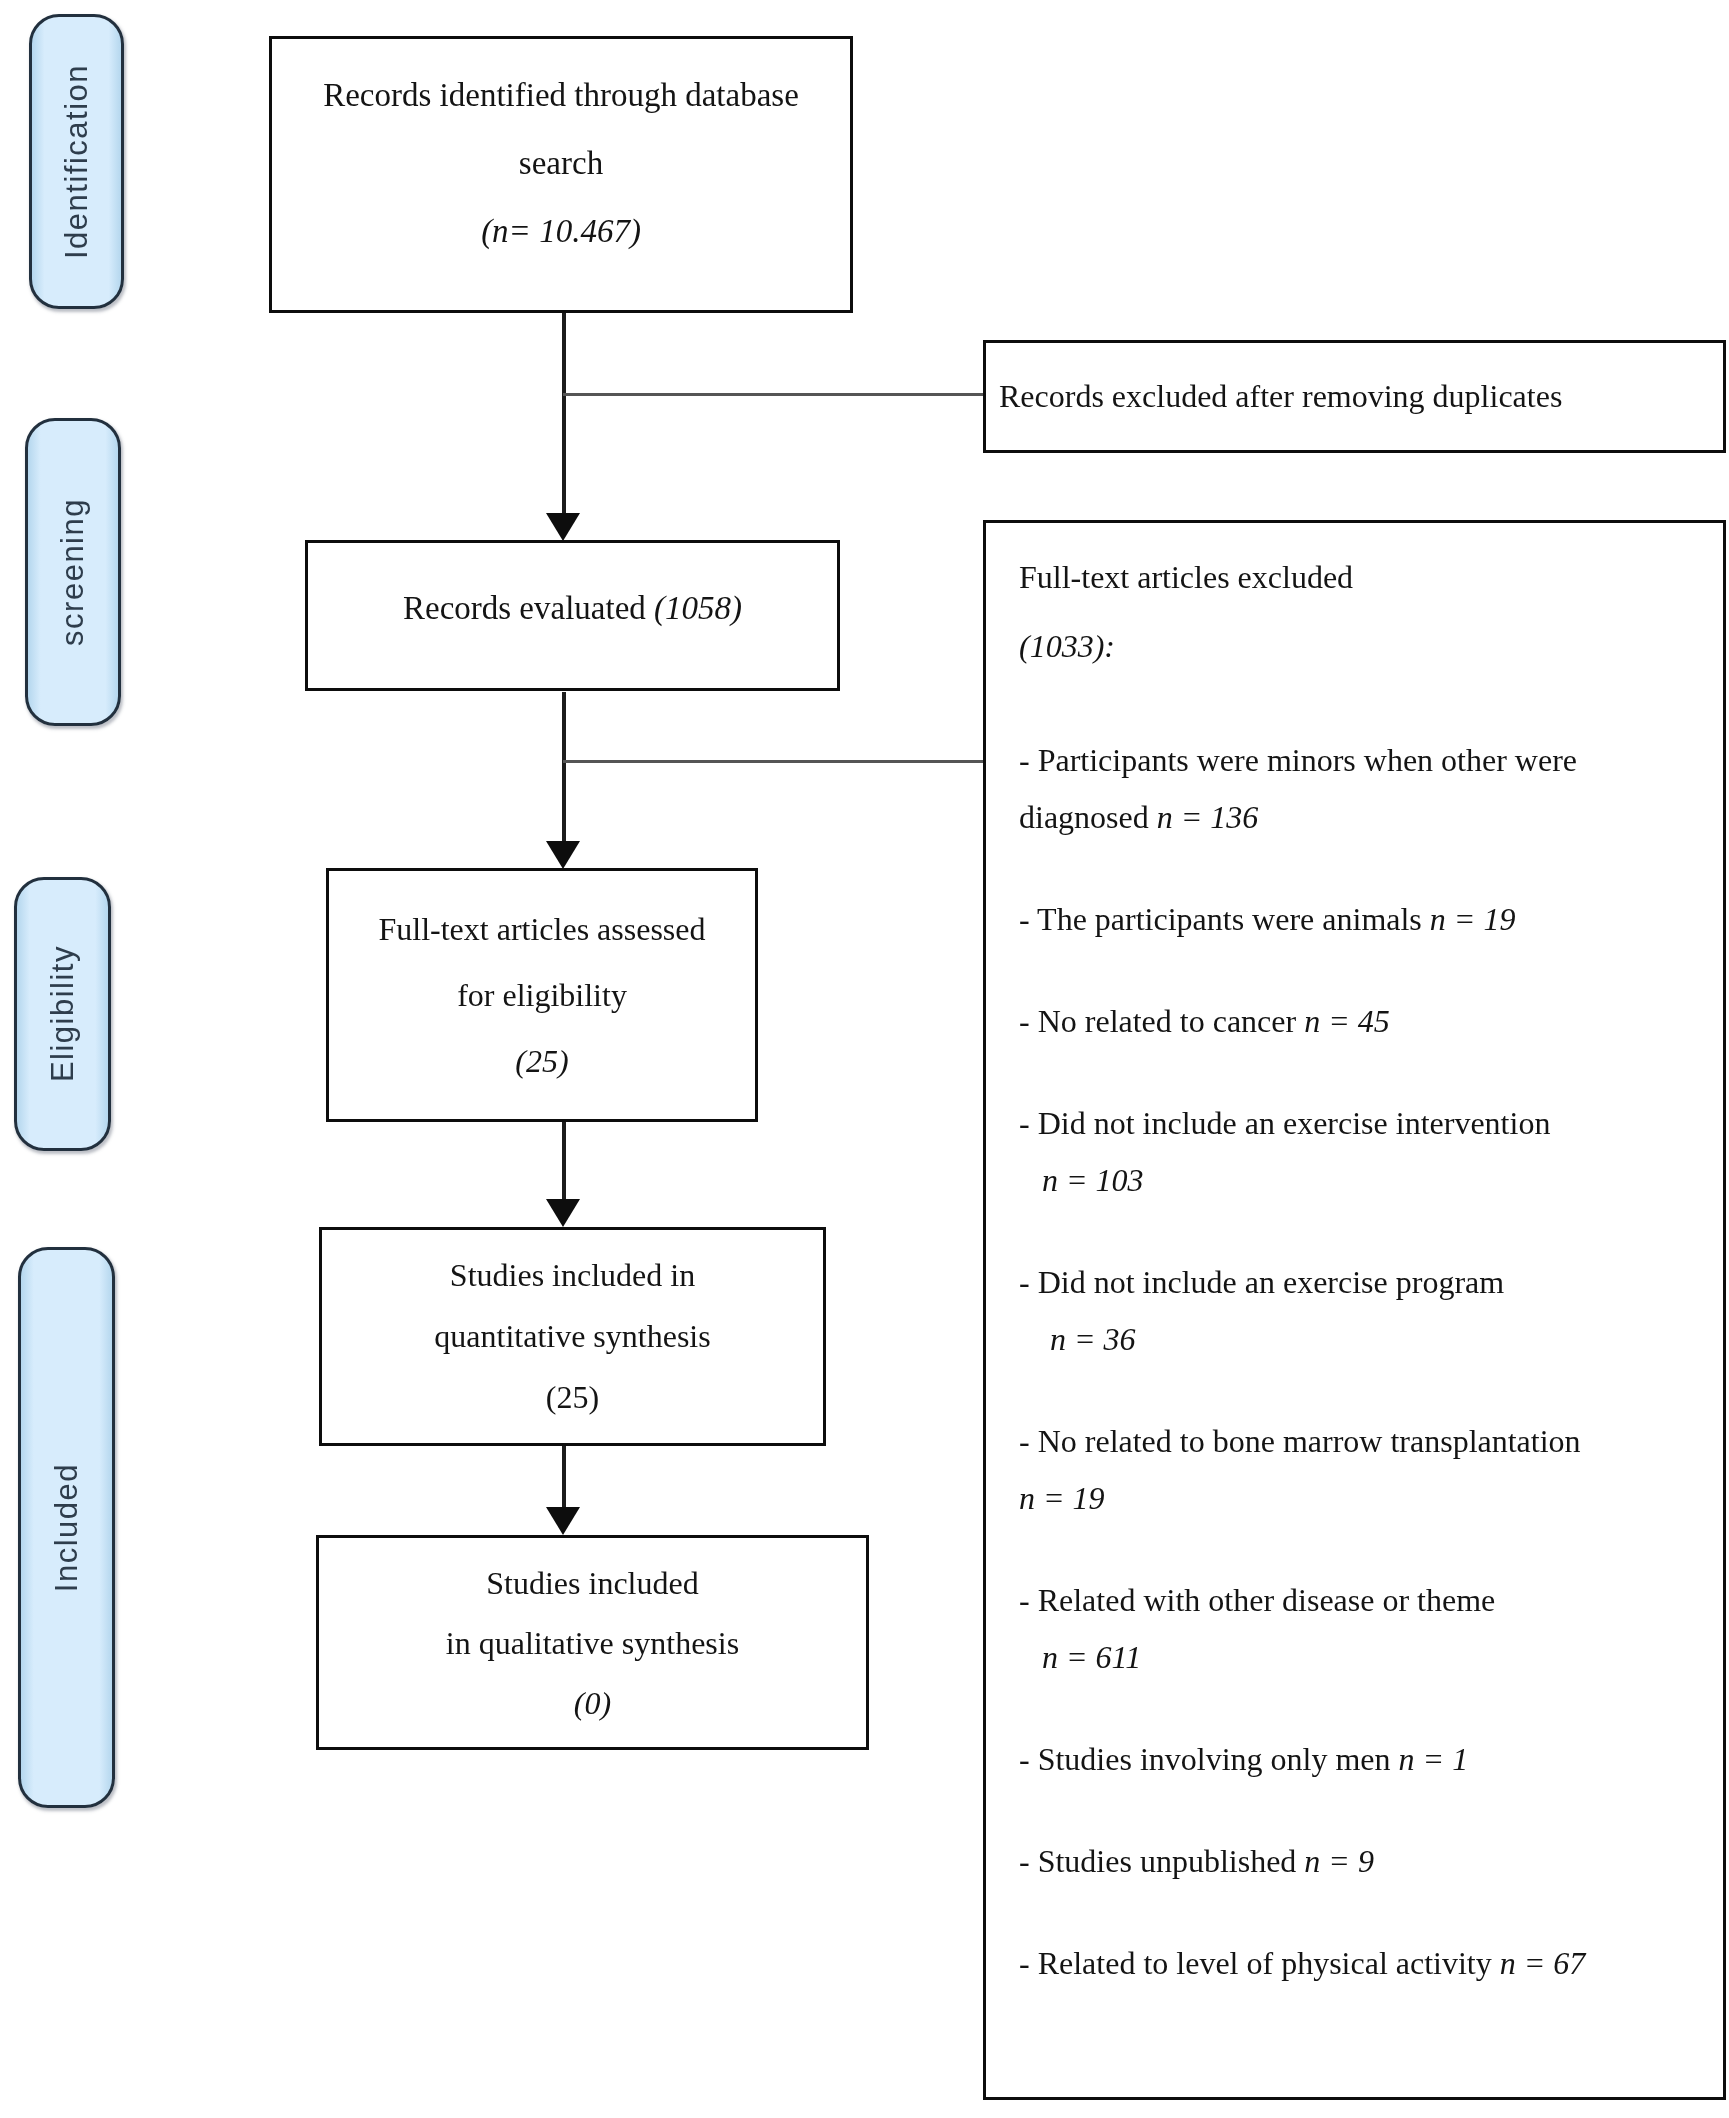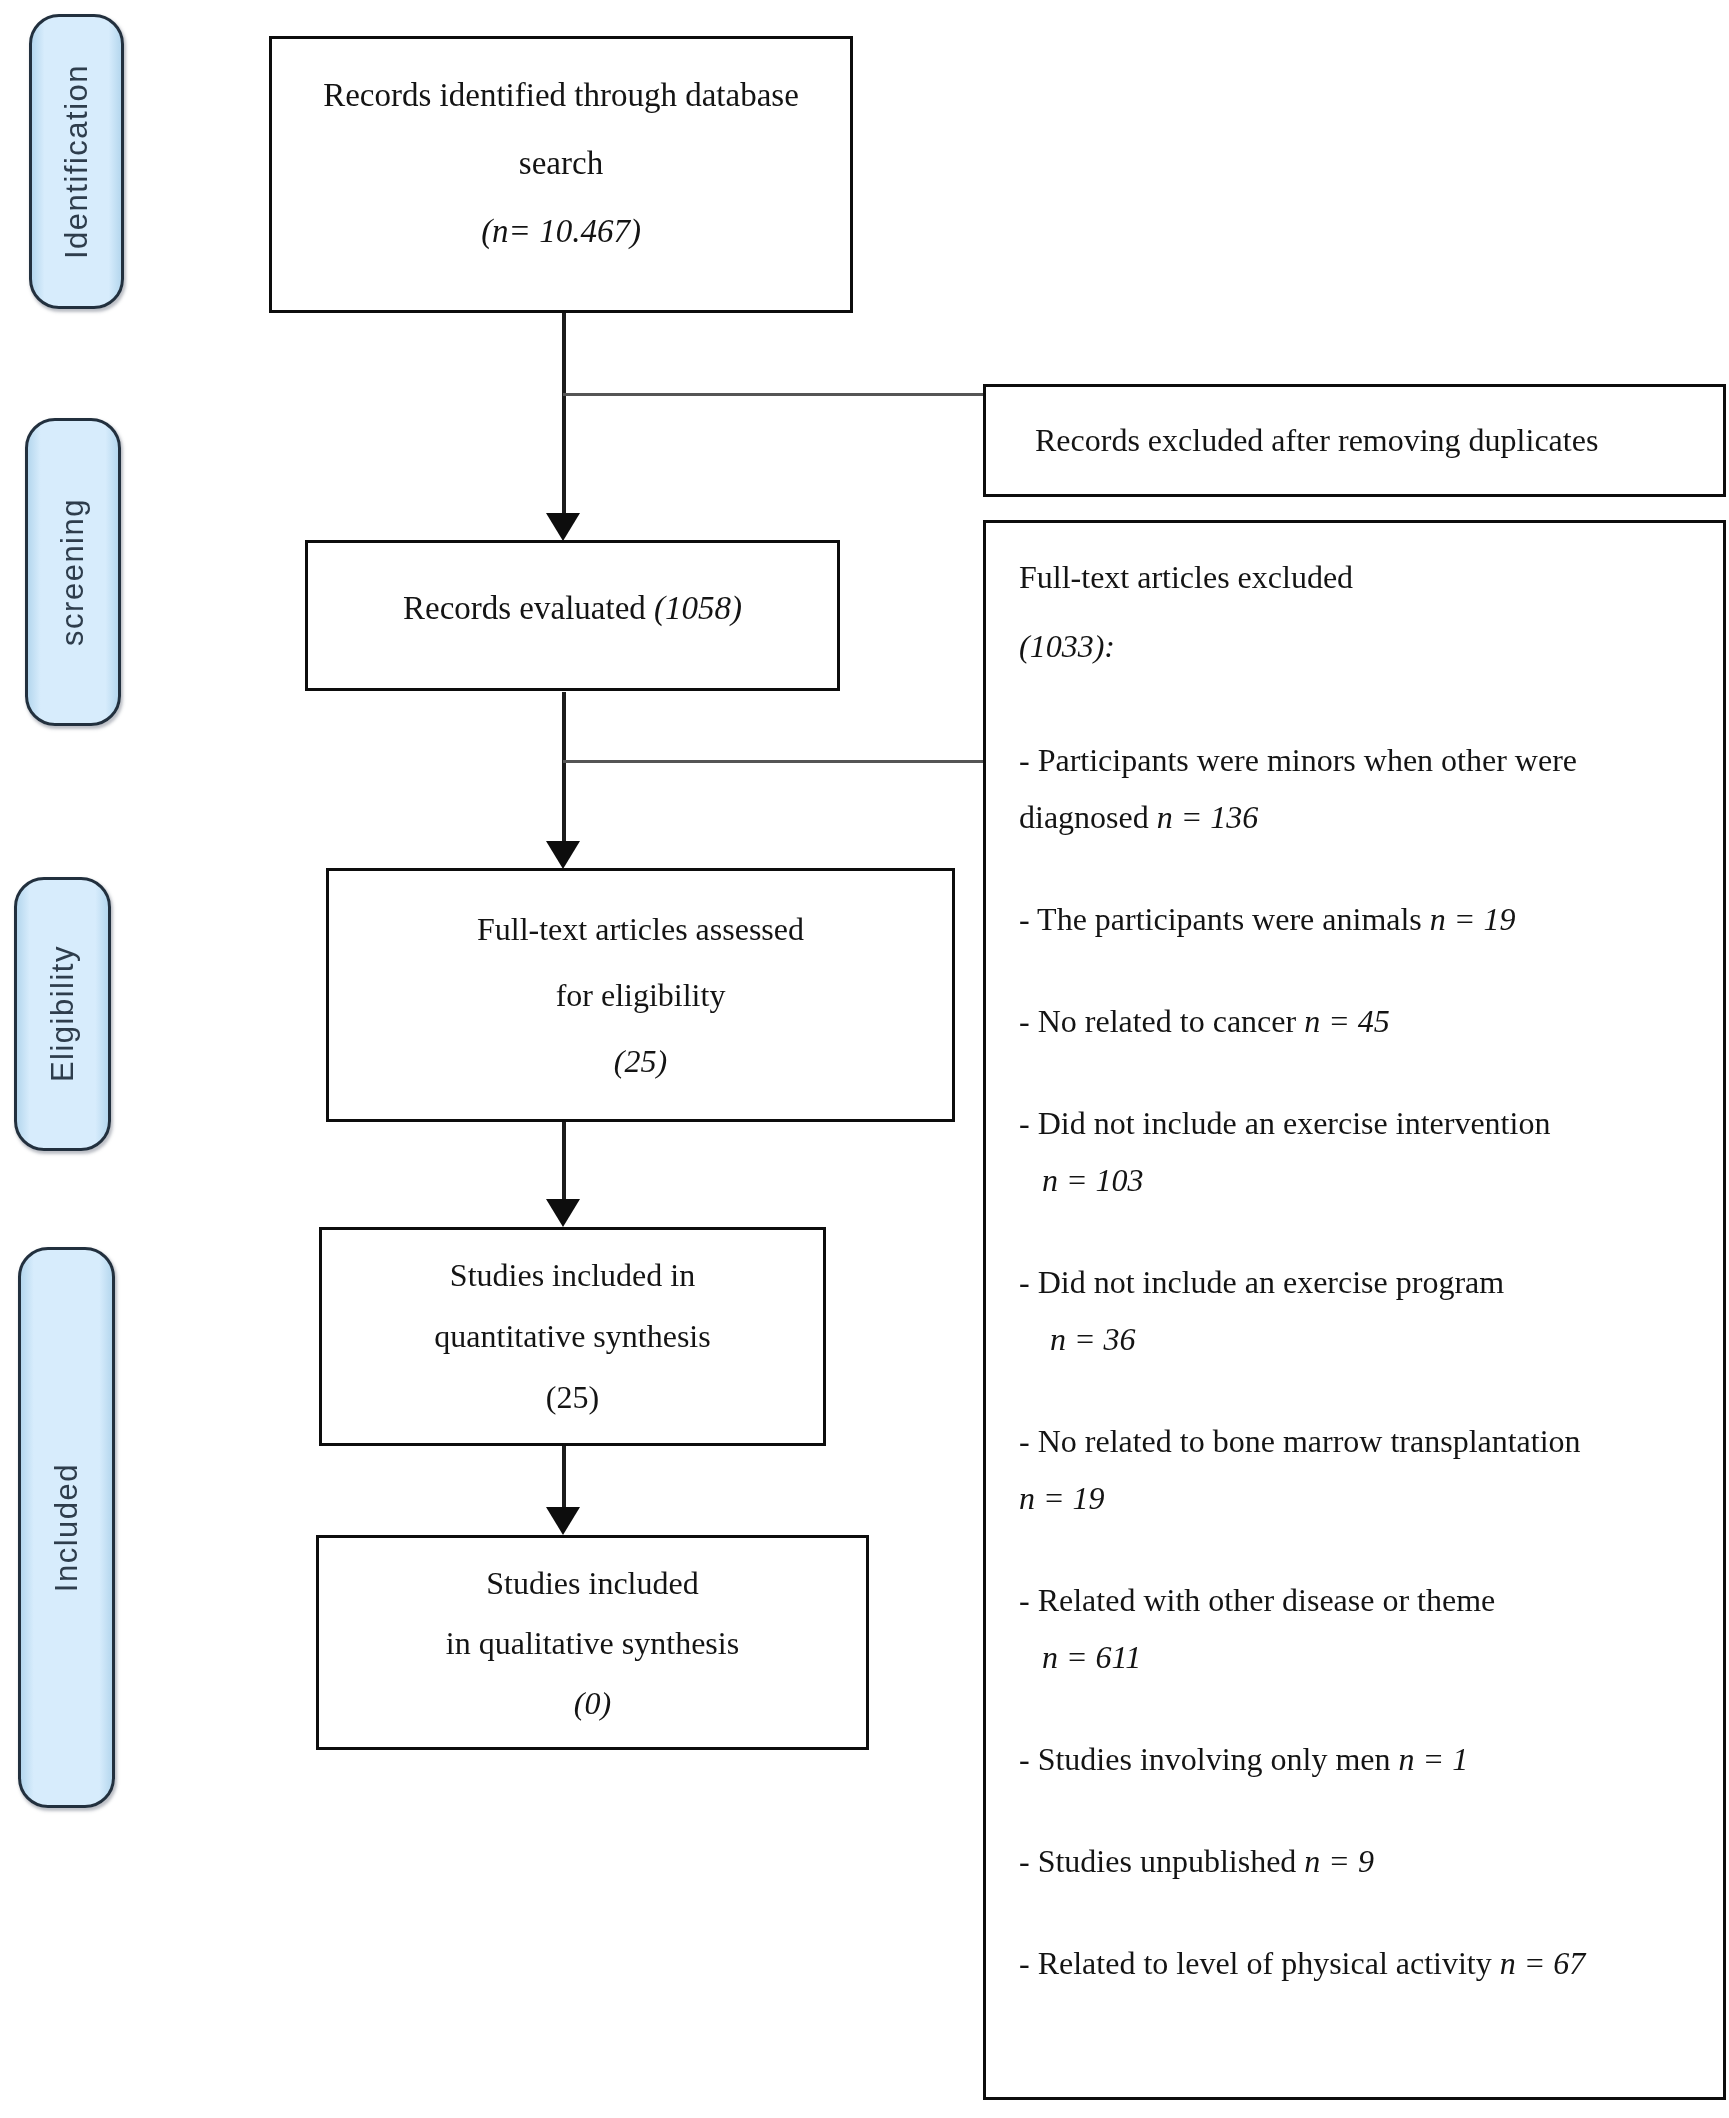--- a/index.html
+++ b/index.html
@@ -19,28 +19,28 @@
   #lbl-eligibility{left:14.3px;top:877px;width:97px;height:274px;}
   #lbl-included{left:18.4px;top:1247px;width:97px;height:561px;}
 
   
   .fbox{position:absolute;box-sizing:border-box;border:3.6px solid #0d0d0d;background:#ffffff;
         display:flex;flex-direction:column;align-items:center;justify-content:center;
         }
   .fbox .tline{white-space:nowrap;}
   #fbox-1{left:269px;top:36px;width:584px;height:277px;font-size:33px;line-height:68px;padding-bottom:23px;}
   #fbox-2{left:305px;top:540px;width:535px;height:151px;font-size:33px;line-height:67px;padding-bottom:14px;}
-  #fbox-3{left:326px;top:868px;width:629px;height:254px;font-size:32px;line-height:66px;}
+  #fbox-3{left:326px;top:868px;width:432px;height:254px;font-size:32px;line-height:66px;}
   #fbox-4{left:319px;top:1227px;width:507px;height:219px;font-size:32px;line-height:61px;}
   #fbox-5{left:316px;top:1535px;width:553px;height:215px;font-size:32px;line-height:60px;}
 
   
   .sbox{position:absolute;box-sizing:border-box;border:3.6px solid #0d0d0d;background:#ffffff;}
   #rbox-1{left:983px;top:340px;width:743px;height:113px;display:flex;align-items:center;
-          font-size:32px;padding-left:49px;margin-top:44px;}
+          font-size:32px;padding-left:13px;}
   #rbox-2{left:983px;top:520px;width:743px;height:1580px;font-size:32px;
           padding:19.5px 20.5px 0 33px;box-sizing:border-box;}
   #rbox-2 .heading .tline{line-height:69px;white-space:nowrap;}
   #rbox-2 .heading{margin-bottom:51px;}
   #rbox-2 .bullet{line-height:57px;margin-bottom:45px;}
   #rbox-2 .tline{white-space:nowrap;}
   em{font-style:italic;}
 
   
   .vline{position:absolute;width:3.6px;background:#1c1c1c;}

